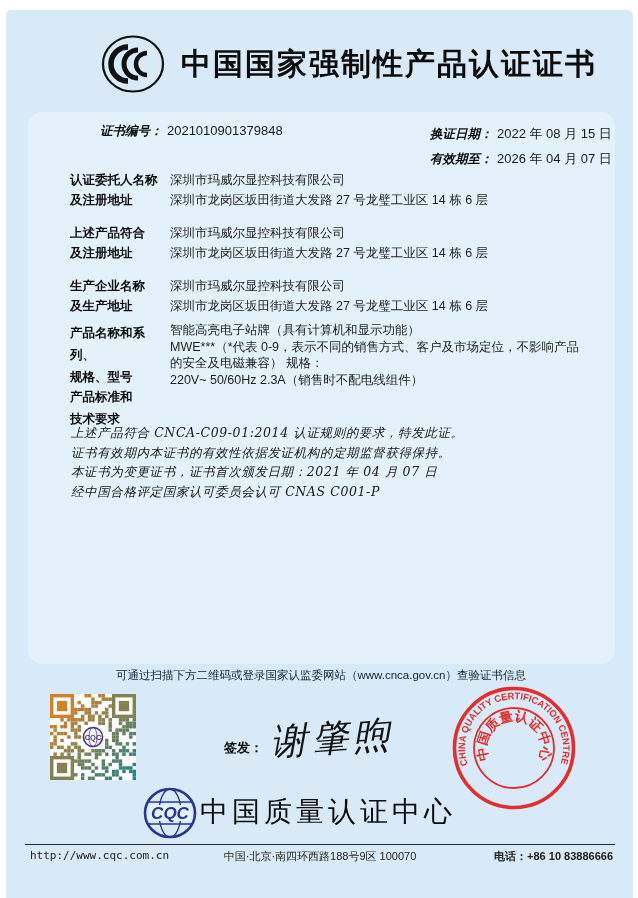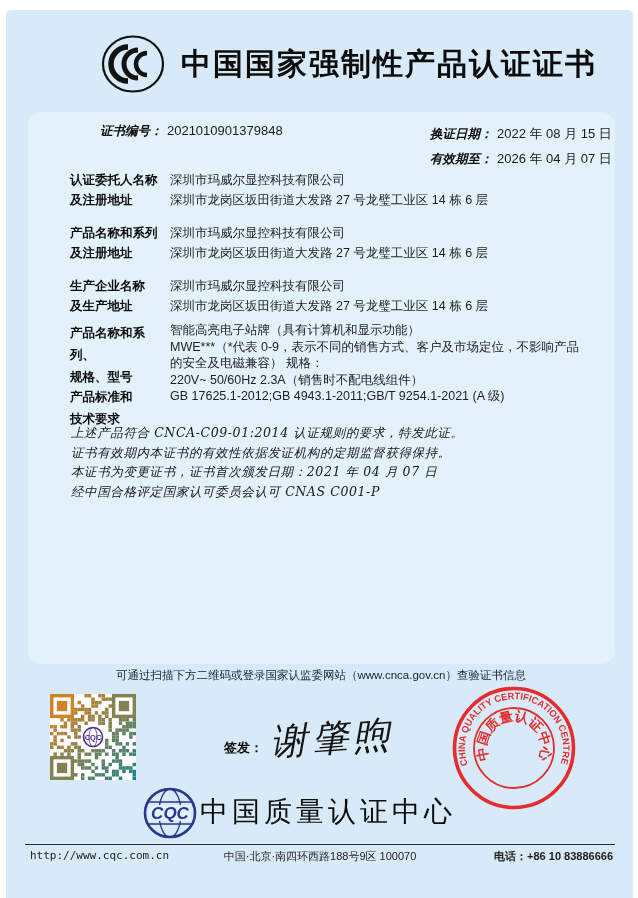--- a/index.html
+++ b/index.html
@@ -91,21 +91,21 @@
       <div>及注册地址</div>
     </div>
     <div class="sec-values">
       <div>深圳市玛威尔显控科技有限公司</div>
       <div>深圳市龙岗区坂田街道大发路 27 号龙璧工业区 14 栋 6 层</div>
     </div>
   </div>
 
   <div class="section" style="top:223px">
     <div class="sec-label">
-      <div>产品名称和系列</div>
+      <div>上述产品符合</div>
       <div>及注册地址</div>
     </div>
     <div class="sec-values">
       <div>深圳市玛威尔显控科技有限公司</div>
       <div>深圳市龙岗区坂田街道大发路 27 号龙璧工业区 14 栋 6 层</div>
     </div>
   </div>
 
   <div class="section" style="top:276px">
     <div class="sec-label">
@@ -127,23 +127,20 @@
       <div>智能高亮电子站牌（具有计算机和显示功能）</div>
       <div>MWE***（*代表 0-9，表示不同的销售方式、客户及市场定位，不影响产品的安全及电磁兼容） 规格：</div>
       <div>220V~ 50/60Hz 2.3A（销售时不配电线组件）</div>
     </div>
   </div>
 
   <div class="section s5" style="top:386px">
     <div class="sec-label">
       <div>产品标准和</div>
       <div>技术要求</div>
-    </div>
-    <div class="sec-values">
-      <div>GB 17625.1-2012;GB 4943.1-2011;GB/T 9254.1-2021 (A 级)</div>
     </div>
   </div>
 
   <div class="statements">
     <div>上述产品符合 CNCA-C09-01:2014 认证规则的要求，特发此证。</div>
     <div>证书有效期内本证书的有效性依据发证机构的定期监督获得保持。</div>
     <div>本证书为变更证书，证书首次颁发日期：2021 年 04 月 07 日</div>
     <div>经中国合格评定国家认可委员会认可 CNAS C001-P</div>
   </div>
 

